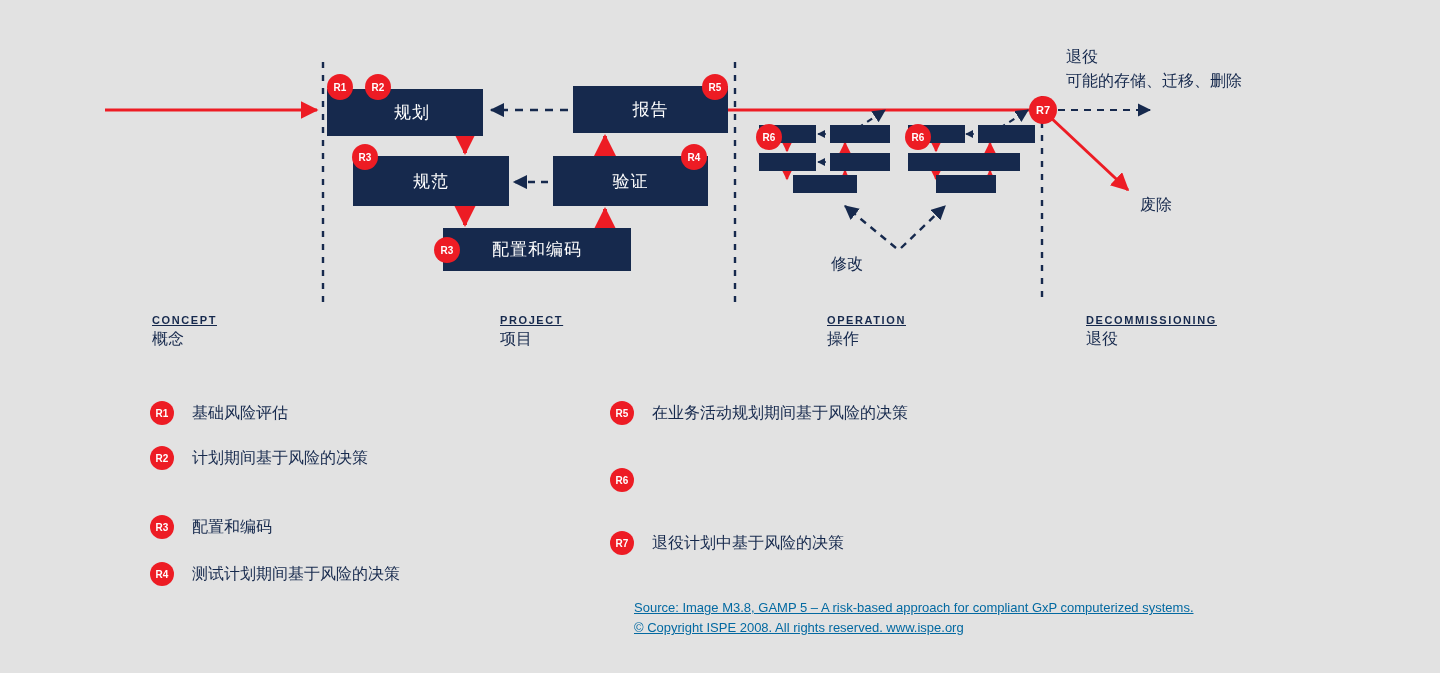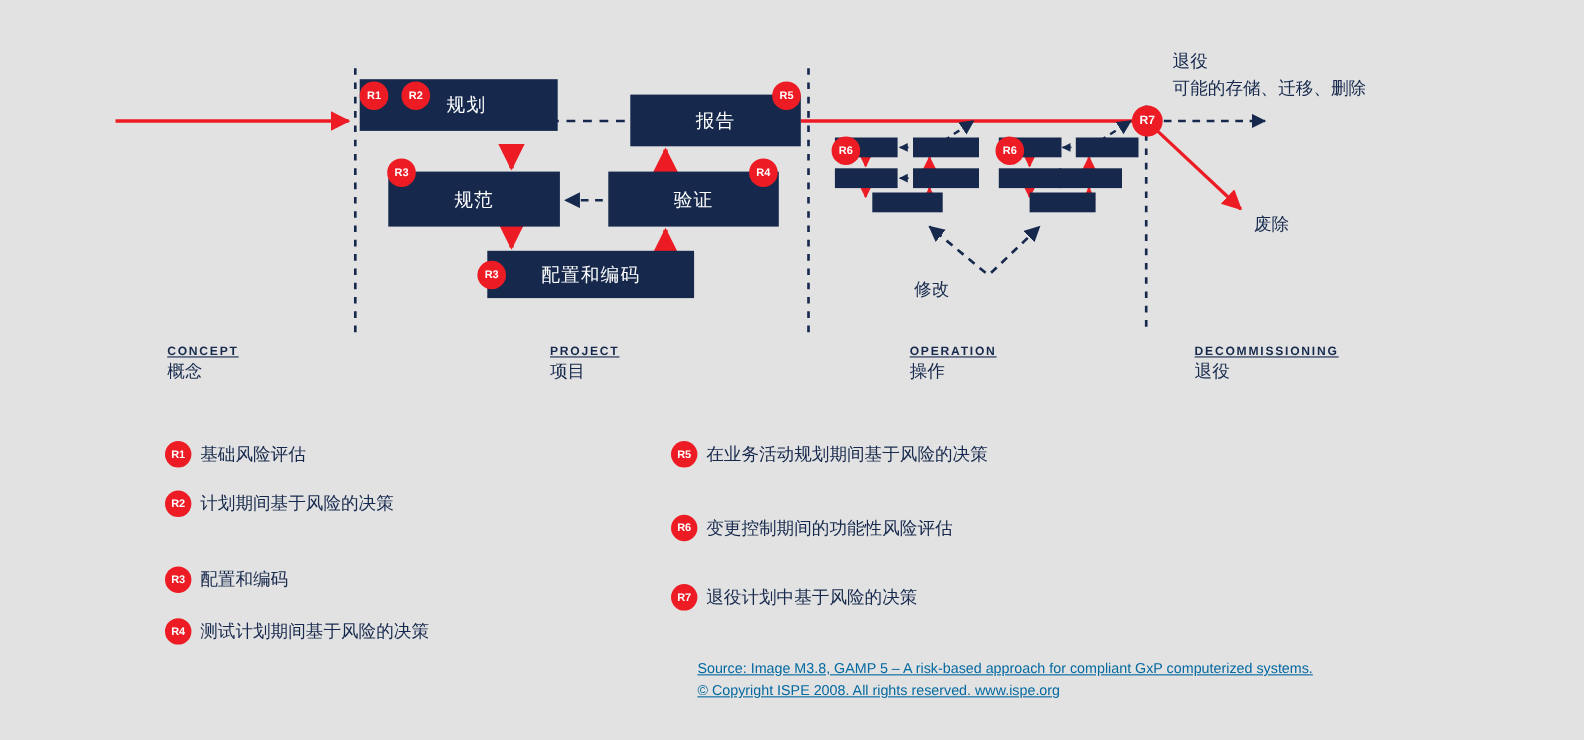--- a/index.html
+++ b/index.html
@@ -52,21 +52,21 @@
   
   .legend-item{position:absolute;display:flex;align-items:center;}
   .legend-item .lbadge{
     width:24px;height:24px;border-radius:50%;
     background:#ed1c24;color:#fff;
     font-size:10px;font-weight:bold;
     display:flex;align-items:center;justify-content:center;
     flex:0 0 auto;
   }
   .legend-item .ltext{
-    margin-left:8px;color:#16294d;font-size:16px;white-space:nowrap;
+    margin-left:18px;color:#16294d;font-size:16px;white-space:nowrap;
   }
 
   
   .source{
     position:absolute;left:634px;top:598px;
     color:#0369a1;font-size:13px;line-height:1.55;white-space:pre-line;text-decoration:underline;
   }
 </style>
 </head>
 <body>
@@ -126,21 +126,21 @@
     <line x1="936" y1="143" x2="936" y2="151" stroke="#ed1c24" stroke-width="2.4" marker-end="url(#ah-red-sm)"></line>
     <line x1="936" y1="171" x2="936" y2="179" stroke="#ed1c24" stroke-width="2.4" marker-end="url(#ah-red-sm)"></line>
     <line x1="990" y1="179" x2="990" y2="171" stroke="#ed1c24" stroke-width="2.4" marker-end="url(#ah-red-sm)"></line>
     <line x1="990" y1="151" x2="990" y2="143" stroke="#ed1c24" stroke-width="2.4" marker-end="url(#ah-red-sm)"></line>
     <line x1="1000" y1="128" x2="1028" y2="110" stroke="#16294d" stroke-width="2.2" stroke-dasharray="6 5" marker-end="url(#ah-navy)"></line>
 
     <line x1="896" y1="248" x2="845" y2="206" stroke="#16294d" stroke-width="2.4" stroke-dasharray="7 6" marker-end="url(#ah-navy)"></line>
     <line x1="901" y1="248" x2="945" y2="206" stroke="#16294d" stroke-width="2.4" stroke-dasharray="7 6" marker-end="url(#ah-navy)"></line>
   </svg>
 
-  <div class="pbox" style="left:327px;top:72px;width:180px;height:47px;padding-left:14px;">
+  <div class="pbox" style="left:327px;top:89px;width:156px;height:47px;padding-left:14px;">
     <span>规划</span>
   </div>
   <div class="pbox" style="left:573px;top:86px;width:155px;height:47px;">
     <span>报告</span>
   </div>
   <div class="pbox" style="left:353px;top:156px;width:156px;height:50px;">
     <span>规范</span>
   </div>
   <div class="pbox" style="left:553px;top:156px;width:155px;height:50px;">
     <span>验证</span>
@@ -230,21 +230,20 @@
     <span class="lbadge">R4</span>
     <span class="ltext">测试计划期间基于风险的决策</span>
   </div>
 
   <div class="legend-item" style="left:610px;top:401px;">
     <span class="lbadge">R5</span>
     <span class="ltext">在业务活动规划期间基于风险的决策</span>
   </div>
   <div class="legend-item" style="left:610px;top:468px;">
     <span class="lbadge">R6</span>
-    <span class="ltext">变更控制期间的功能性风险评估</span>
   </div>
   <div class="legend-item" style="left:610px;top:531px;">
     <span class="lbadge">R7</span>
     <span class="ltext">退役计划中基于风险的决策</span>
   </div>
 
   <div class="source">Source: Image M3.8, GAMP 5 – A risk-based approach for compliant GxP computerized systems.
 © Copyright ISPE 2008. All rights reserved. www.ispe.org</div>
 
 </div>

